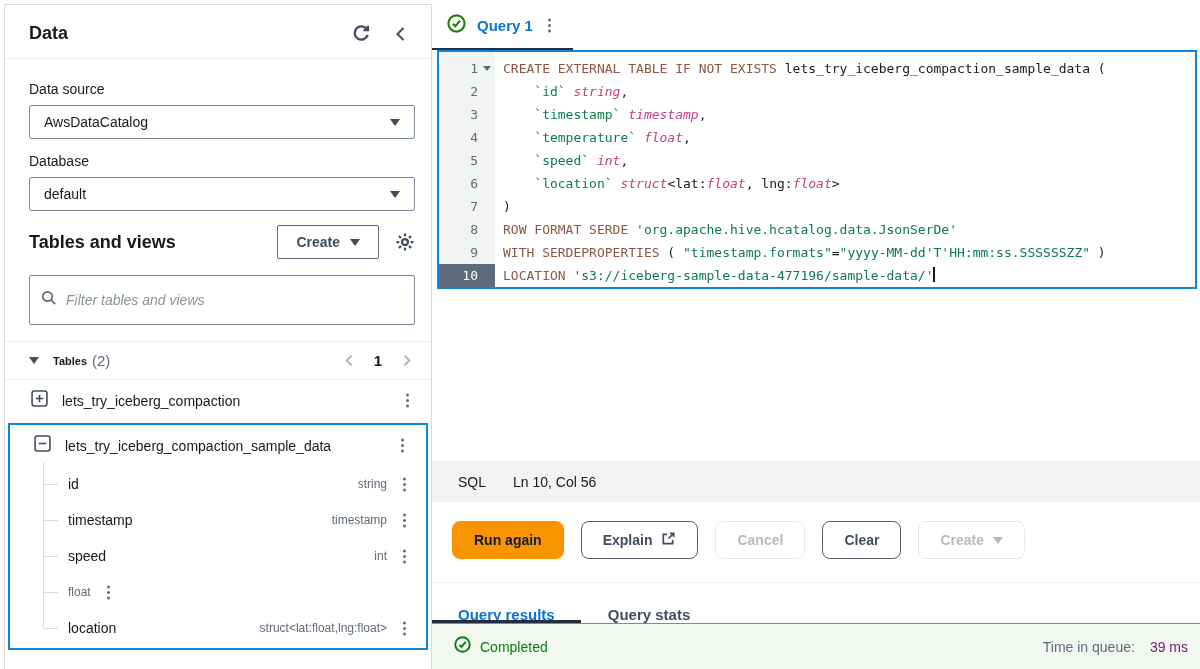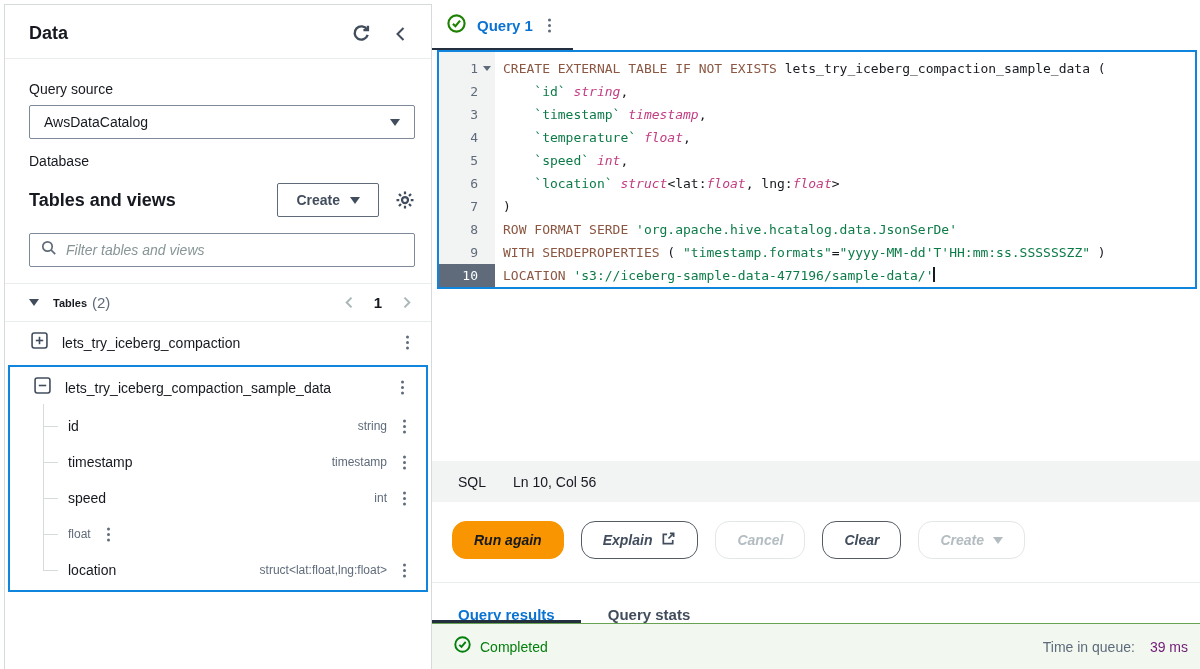--- a/index.html
+++ b/index.html
@@ -13,21 +13,21 @@
   .panel-header .hicon{margin-left:22px;cursor:pointer;display:flex;align-items:center;}
   .pad-section{padding:16px 16px 0 24px;}
   .field-label{font-size:14px;margin:6px 0 8px;}
   .dropdown{height:34px;border:1px solid #7d8998;border-radius:2px;display:flex;align-items:center;justify-content:space-between;padding:0 14px;font-size:14px;margin-bottom:14px;background:#fff;cursor:pointer;}
   .caret-down{width:0;height:0;border-left:5px solid transparent;border-right:5px solid transparent;border-top:7px solid #414d5c;}
   .tv-header{display:flex;align-items:center;margin-top:14px;}
   .tv-title{font-size:18px;font-weight:bold;flex:1;}
   .btn-create{height:34px;border:1px solid #5f6b7a;border-radius:2px;background:#fff;display:flex;align-items:center;gap:10px;padding:0 18px;font-size:14px;font-weight:bold;color:#414d5c;cursor:pointer;}
   .btn-create .caret-down{border-top-color:#414d5c;border-left-width:5px;border-right-width:5px;}
   .gear{margin-left:16px;display:flex;align-items:center;cursor:pointer;}
-  .filter-box{margin-top:16px;height:34px;border:1px solid #7d8998;border-radius:2px;display:flex;align-items:center;gap:9px;padding:0 11px;background:#fff;}
+  .filter-box{margin-top:16px;height:50px;border:1px solid #7d8998;border-radius:2px;display:flex;align-items:center;gap:9px;padding:0 11px;background:#fff;}
   .filter-placeholder{font-size:14px;font-style:italic;color:#879596;}
   .group-row{display:flex;align-items:center;margin-top:16px;border-top:1px solid #eaeded;border-bottom:1px solid #eaeded;padding:10px 18px 10px 24px;}
   .tree-caret{width:0;height:0;border-left:5px solid transparent;border-right:5px solid transparent;border-top:7px solid #414d5c;margin-right:14px;}
   .group-label{font-size:11px;font-weight:bold;}
   .group-count{font-size:15px;color:#5f6b7a;margin-left:5px;flex:1;}
   .pager{display:flex;align-items:center;gap:18px;}
   .pager .pchev{display:flex;align-items:center;cursor:pointer;}
   .page-num{font-size:15px;font-weight:bold;}
   .table-row{display:flex;align-items:center;gap:14px;padding:10px 18px 10px 26px;}
   .table-name{font-size:14px;flex:1;white-space:nowrap;overflow:hidden;}
@@ -57,21 +57,21 @@
   .code-line{height:23px;line-height:23px;white-space:pre;padding-left:8px;}
   .tok-kw{color:#8b5742;}
   .tok-str{color:#0c7b48;}
   .tok-ty{color:#c23c82;font-style:italic;}
   .tok-pl{color:#16191f;}
   .cursor{display:inline-block;width:2px;height:15px;background:#16191f;vertical-align:-2px;}
 
   .spacer{flex:1;background:#fff;}
   .status-bar{height:41px;background:#f2f3f3;display:flex;align-items:center;padding-left:26px;font-size:14px;gap:27px;color:#16191f;}
   .actions{display:flex;gap:17px;padding:19px 0 23px 20px;align-items:center;}
-  .btn{height:38px;border-radius:14px;display:flex;align-items:center;gap:9px;padding:0 21px;font-size:14px;font-weight:bold;background:#fff;border:1px solid #545b64;color:#414d5c;cursor:pointer;font-family:"Liberation Sans",sans-serif;font-style:italic;}
+  .btn{height:38px;border-radius:8px;display:flex;align-items:center;gap:9px;padding:0 21px;font-size:14px;font-weight:bold;background:#fff;border:1px solid #545b64;color:#414d5c;cursor:pointer;font-family:"Liberation Sans",sans-serif;}
   .btn-primary{background:#f89500;border-color:#f89500;color:#16191f;}
   .btn-disabled{border-color:#e4e7e7;color:#b3bcc0;cursor:default;}
   .btn-disabled .caret-down{border-top-color:#b3bcc0;}
 
   .results-tabs{border-top:1px solid #eaeded;height:41px;display:flex;align-items:flex-end;}
   .rtab{display:flex;align-items:center;padding:0 26px;font-size:15px;font-weight:bold;color:#414d5c;position:relative;cursor:pointer;}
   .rtab.active{color:#0972d3;}
   .rtab.active::after{content:'';position:absolute;left:0;right:0;bottom:0;height:3px;background:#232f3e;}
   .rtab-sep{width:1px;background:#d5dbdb;margin:10px 0;}
   .flash{height:46px;background:#f2f8f0;border-top:1px solid #67a353;display:flex;align-items:center;padding:0 12px 0 22px;gap:9px;}
@@ -95,26 +95,30 @@
         </svg>
       </span>
       <span class="hicon">
         <svg width="16" height="16" viewBox="0 0 16 16" fill="none" stroke="#414d5c" stroke-width="2">
           <polyline points="10.5,2 4.5,8 10.5,14"></polyline>
         </svg>
       </span>
     </div>
 
     <div class="pad-section">
-      <div class="field-label">Query source</div>
+      <div class="field-label">Data source</div>
       <div class="dropdown">
         <span>AwsDataCatalog</span>
         <span class="caret-down"></span>
       </div>
       <div class="field-label">Database</div>
+      <div class="dropdown">
+        <span>default</span>
+        <span class="caret-down"></span>
+      </div>
 
       <div class="tv-header">
         <span class="tv-title">Tables and views</span>
         <button class="btn-create">
           <span>Create</span>
           <span class="caret-down"></span>
         </button>
         <span class="gear">
           <svg width="20" height="20" viewBox="0 0 16 16" fill="none" stroke="#414d5c" stroke-width="1.8">
             <circle cx="8" cy="8" r="2.4"></circle>

